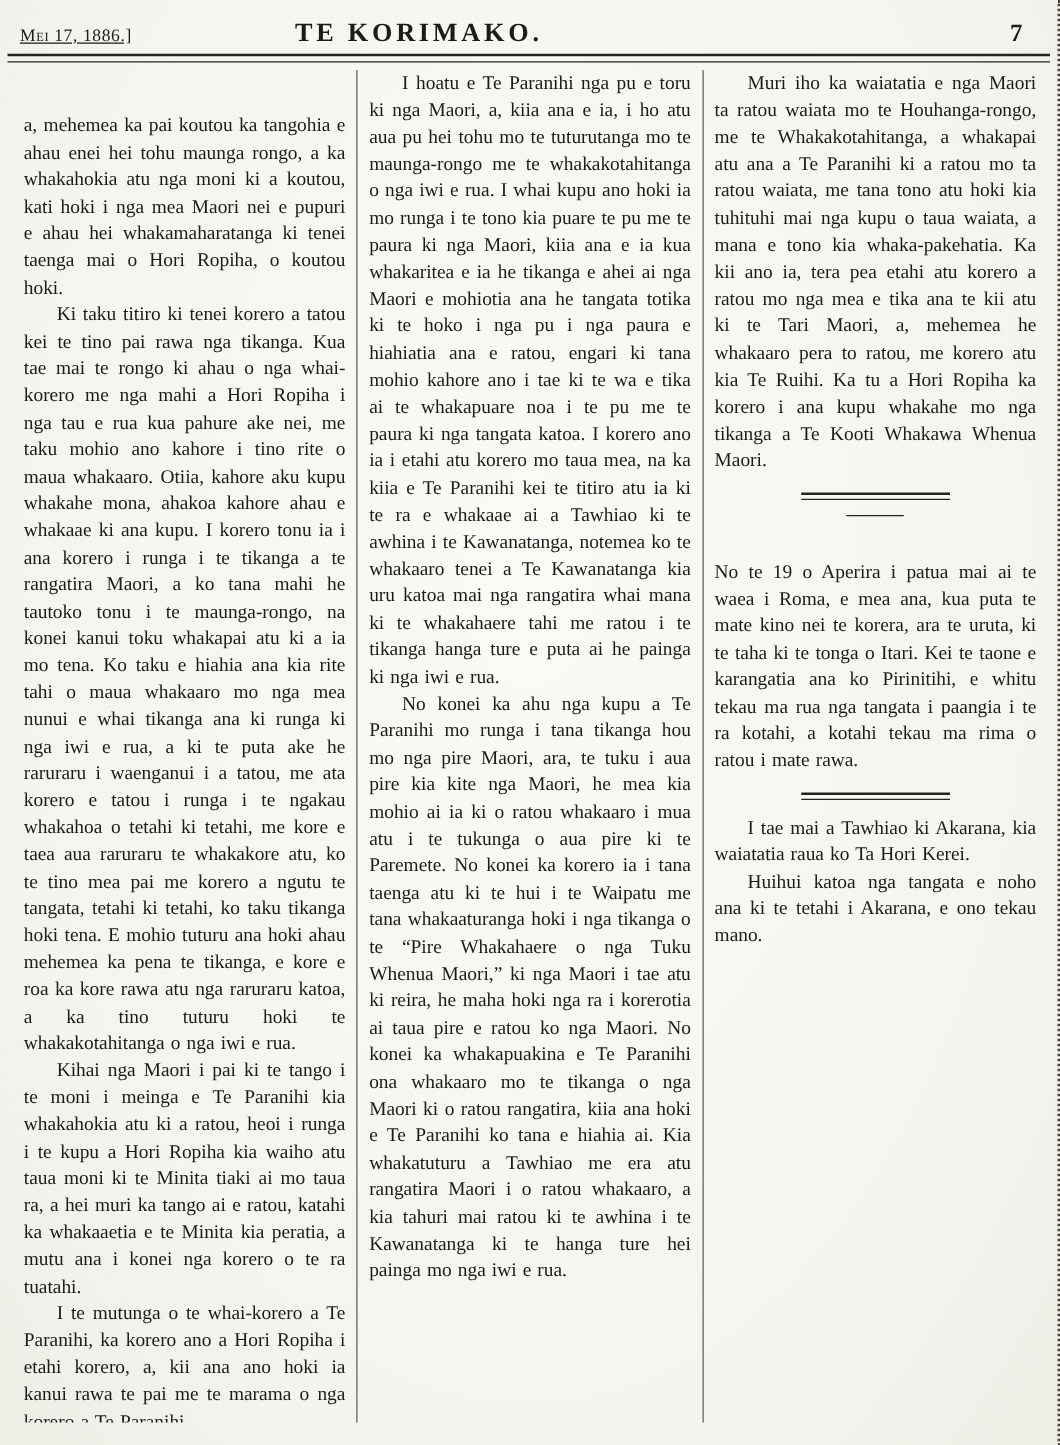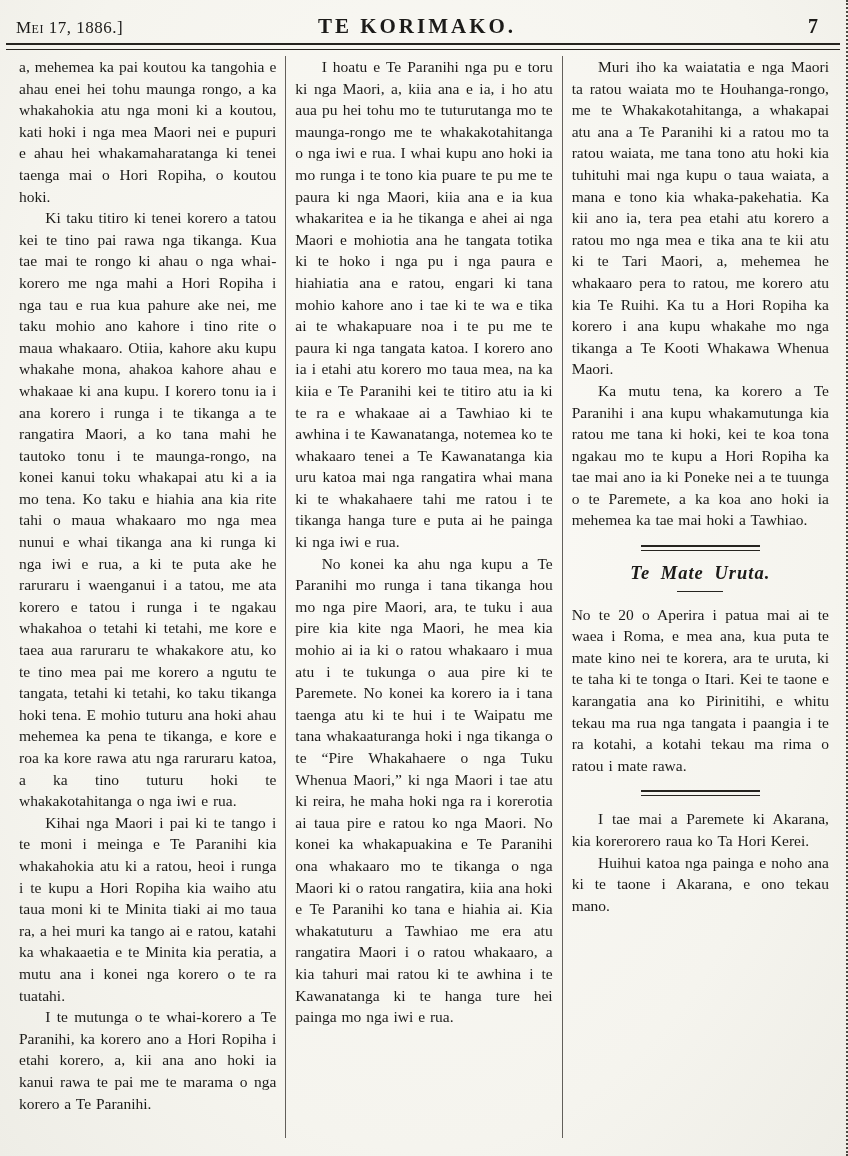--- a/index.html
+++ b/index.html
@@ -22,29 +22,29 @@
   }
   
   .masthead {
     display: flex;
     align-items: baseline;
     justify-content: space-between;
     padding: 14px 14px 2px 16px;
   }
   .m-date {
     font-variant: small-caps;
-    font-size: 17px;
+    font-size: 14px;
     letter-spacing: 0.5px;
     width: 220px;
+    text-decoration: underline;
   }
   .m-title {
     font-size: 21px;
     font-weight: bold;
     letter-spacing: 3px;
-    text-align: center;
     flex: 1;
   }
   .m-page {
     font-size: 20px;
     font-weight: bold;
     width: 220px;
     text-align: right;
     padding-right: 14px;
   }
   .head-rule {
@@ -72,21 +72,21 @@
     width: 1px;
     background: #3d3a34;
     margin-top: 2px;
     opacity: 0.8;
   }
   p.para {
     margin: 0;
     text-indent: 1.7em;
     word-spacing: 1px;
   }
-  p.para.noindent { text-indent: 0; }
+  p.para.noindent { text-indent: 0; margin-top: 34px; }
   
   .sep-double {
     width: 46%;
     margin: 14px auto 12px auto;
     height: 3px;
     border-top: 2px solid #26241f;
     border-bottom: 1px solid #26241f;
   }
   .article-heading {
     text-align: center;
@@ -129,28 +129,26 @@
 
     <div class="col">
       <p class="para">I hoatu e Te Paranihi nga pu e toru ki nga Maori, a, kiia ana e ia, i ho atu aua pu hei tohu mo te tuturutanga mo te maunga-rongo me te whakakotahitanga o nga iwi e rua.  I whai kupu ano hoki ia mo runga i te tono kia puare te pu me te paura ki nga Maori, kiia ana e ia kua whakaritea e ia he tikanga e ahei ai nga Maori e mohiotia ana he tangata totika ki te hoko i nga pu i nga paura e hiahiatia ana e ratou, engari ki tana mohio kahore ano i tae ki te wa e tika ai te whakapuare noa i te pu me te paura ki nga tangata katoa.  I korero ano ia i etahi atu korero mo taua mea, na ka kiia e Te Paranihi kei te titiro atu ia ki te ra e whakaae ai a Tawhiao ki te awhina i te Kawanatanga, notemea ko te whakaaro tenei a Te Kawanatanga kia uru katoa mai nga rangatira whai mana ki te whakahaere tahi me ratou i te tikanga hanga ture e puta ai he painga ki nga iwi e rua.</p>
       <p class="para">No konei ka ahu nga kupu a Te Paranihi mo runga i tana tikanga hou mo nga pire Maori, ara, te tuku i aua pire kia kite nga Maori, he mea kia mohio ai ia ki o ratou whakaaro i mua atu i te tukunga o aua pire ki te Paremete.  No konei ka korero ia i tana taenga atu ki te hui i te Waipatu me tana whakaaturanga hoki i nga tikanga o te “Pire Whakahaere o nga Tuku Whenua Maori,” ki nga Maori i tae atu ki reira, he maha hoki nga ra i korerotia ai taua pire e ratou ko nga Maori.  No konei ka whakapuakina e Te Paranihi ona whakaaro mo te tikanga o nga Maori ki o ratou rangatira, kiia ana hoki e Te Paranihi ko tana e hiahia ai.  Kia whakatuturu a Tawhiao me era atu rangatira Maori i o ratou whakaaro, a kia tahuri mai ratou ki te awhina i te Kawanatanga ki te hanga ture hei painga mo nga iwi e rua.</p>
     </div>
 
     <div class="vrule"></div>
 
     <div class="col">
       <p class="para">Muri iho ka waiatatia e nga Maori ta ratou waiata mo te Houhanga-rongo, me te Whakakotahitanga, a whakapai atu ana a Te Paranihi ki a ratou mo ta ratou waiata, me tana tono atu hoki kia tuhituhi mai nga kupu o taua waiata, a mana e tono kia whaka-pakehatia.  Ka kii ano ia, tera pea etahi atu korero a ratou mo nga mea e tika ana te kii atu ki te Tari Maori, a, mehemea he whakaaro pera to ratou, me korero atu kia Te Ruihi.  Ka tu a Hori Ropiha ka korero i ana kupu whakahe mo nga tikanga a Te Kooti Whakawa Whenua Maori.</p>
-      <p class="para">Ka mutu tena, ka korero a Te Paranihi i ana kupu whakamutunga kia ratou me tana ki hoki, kei te koa tona ngakau mo te kupu a Hori Ropiha ka tae mai ano ia ki Poneke nei a te tuunga o te Paremete, a ka koa ano hoki ia mehemea ka tae mai hoki a Tawhiao.</p>
 
       <div class="sep-double"></div>
-      <div class="article-heading">Te Mate Uruta.</div>
       <div class="sep-short"></div>
 
-      <p class="para noindent">No te 20 o Aperira i patua mai ai te waea i Roma, e mea ana, kua puta te mate kino nei te korera, ara te uruta, ki te taha ki te tonga o Itari.  Kei te taone e karangatia ana ko Pirinitihi, e whitu tekau ma rua nga tangata i paangia i te ra kotahi, a kotahi tekau ma rima o ratou i mate rawa.</p>
+      <p class="para noindent">No te 19 o Aperira i patua mai ai te waea i Roma, e mea ana, kua puta te mate kino nei te korera, ara te uruta, ki te taha ki te tonga o Itari.  Kei te taone e karangatia ana ko Pirinitihi, e whitu tekau ma rua nga tangata i paangia i te ra kotahi, a kotahi tekau ma rima o ratou i mate rawa.</p>
 
       <div class="sep-double"></div>
 
-      <p class="para">I tae mai a Paremete ki Akarana, kia korerorero raua ko Ta Hori Kerei.</p>
-      <p class="para">Huihui katoa nga painga e noho ana ki te taone i Akarana, e ono tekau mano.</p>
+      <p class="para">I tae mai a Tawhiao ki Akarana, kia waiatatia raua ko Ta Hori Kerei.</p>
+      <p class="para">Huihui katoa nga tangata e noho ana ki te tetahi i Akarana, e ono tekau mano.</p>
     </div>
 
   </div>
 </div>
 
 </body></html>

